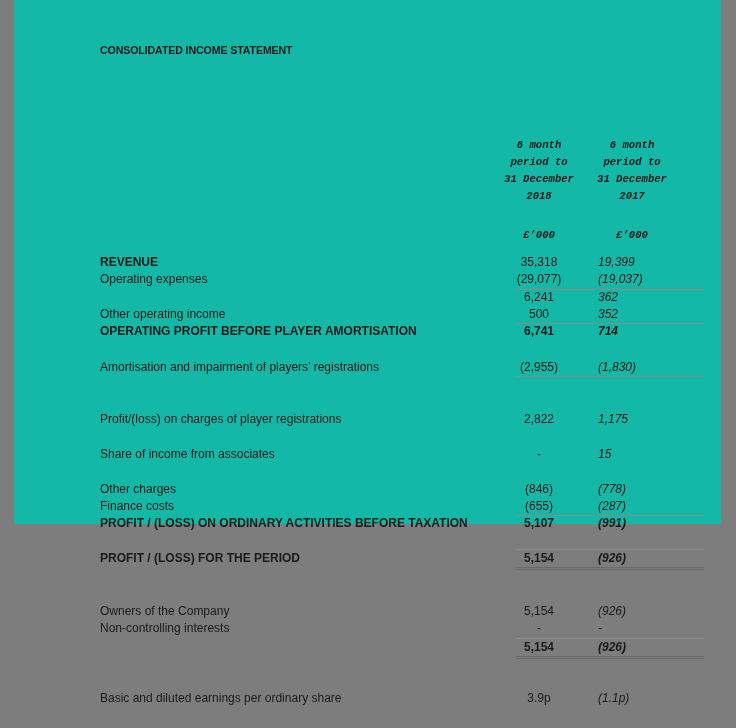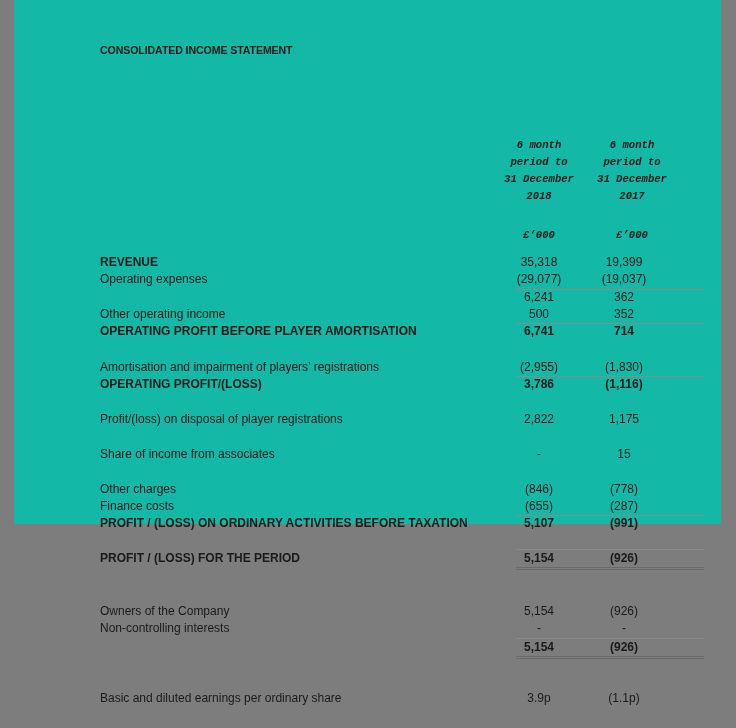--- a/index.html
+++ b/index.html
@@ -22,21 +22,21 @@
     position: absolute; top: 137px; width: 100px; text-align: center;
     font-size: 10.6px; font-weight: bold; font-style: italic; line-height: 17px; font-family: Liberation Mono, monospace;
   }
   .colhead .unit { margin-top: 22px; display: block; }
   .col1 { left: 475px; }
   .col2 { left: 568px; }
 
   .row { position: absolute; left: 86px; width: 600px; height: 17px; font-size: 12px; line-height: 17px; }
   .row .label { position: absolute; left: 0; white-space: nowrap; }
   .row .v1 { position: absolute; left: 389px; width: 100px; text-align: center; }
-  .row .v2 { position: absolute; left: 474px; width: 100px; text-align: center; }
+  .row .v2 { position: absolute; left: 498px; width: 100px; text-align: left; font-style: italic; }
   .bold { font-weight: bold; }
 
   .rule { position: absolute; height: 0; border-top: 1.2px solid #8a8a8a; left: 502px; width: 188px; }
   .rule.double { border-top: 3px double #6a6a6a; height: 0; }
 </style>
 </head>
 <body>
 
 <div class="page">
 
@@ -86,28 +86,23 @@
     <span class="v1">6,741</span>
     <span class="v2">714</span>
   </div>
 
   <div class="row" style="top:359px">
     <span class="label">Amortisation and impairment of players’ registrations</span>
     <span class="v1">(2,955)</span>
     <span class="v2">(1,830)</span>
   </div>
   <div class="rule" style="top:376px"></div>
-  <div class="row bold" style="top:376px">
-    <span class="label">OPERATING PROFIT/(LOSS)</span>
-    <span class="v1">3,786</span>
-    <span class="v2">(1,116)</span>
-  </div>
 
   <div class="row" style="top:411px">
-    <span class="label">Profit/(loss) on disposal of player registrations</span>
+    <span class="label">Profit/(loss) on charges of player registrations</span>
     <span class="v1">2,822</span>
     <span class="v2">1,175</span>
   </div>
 
   <div class="row" style="top:446px">
     <span class="label">Share of income from associates</span>
     <span class="v1">-</span>
     <span class="v2">15</span>
   </div>
 

